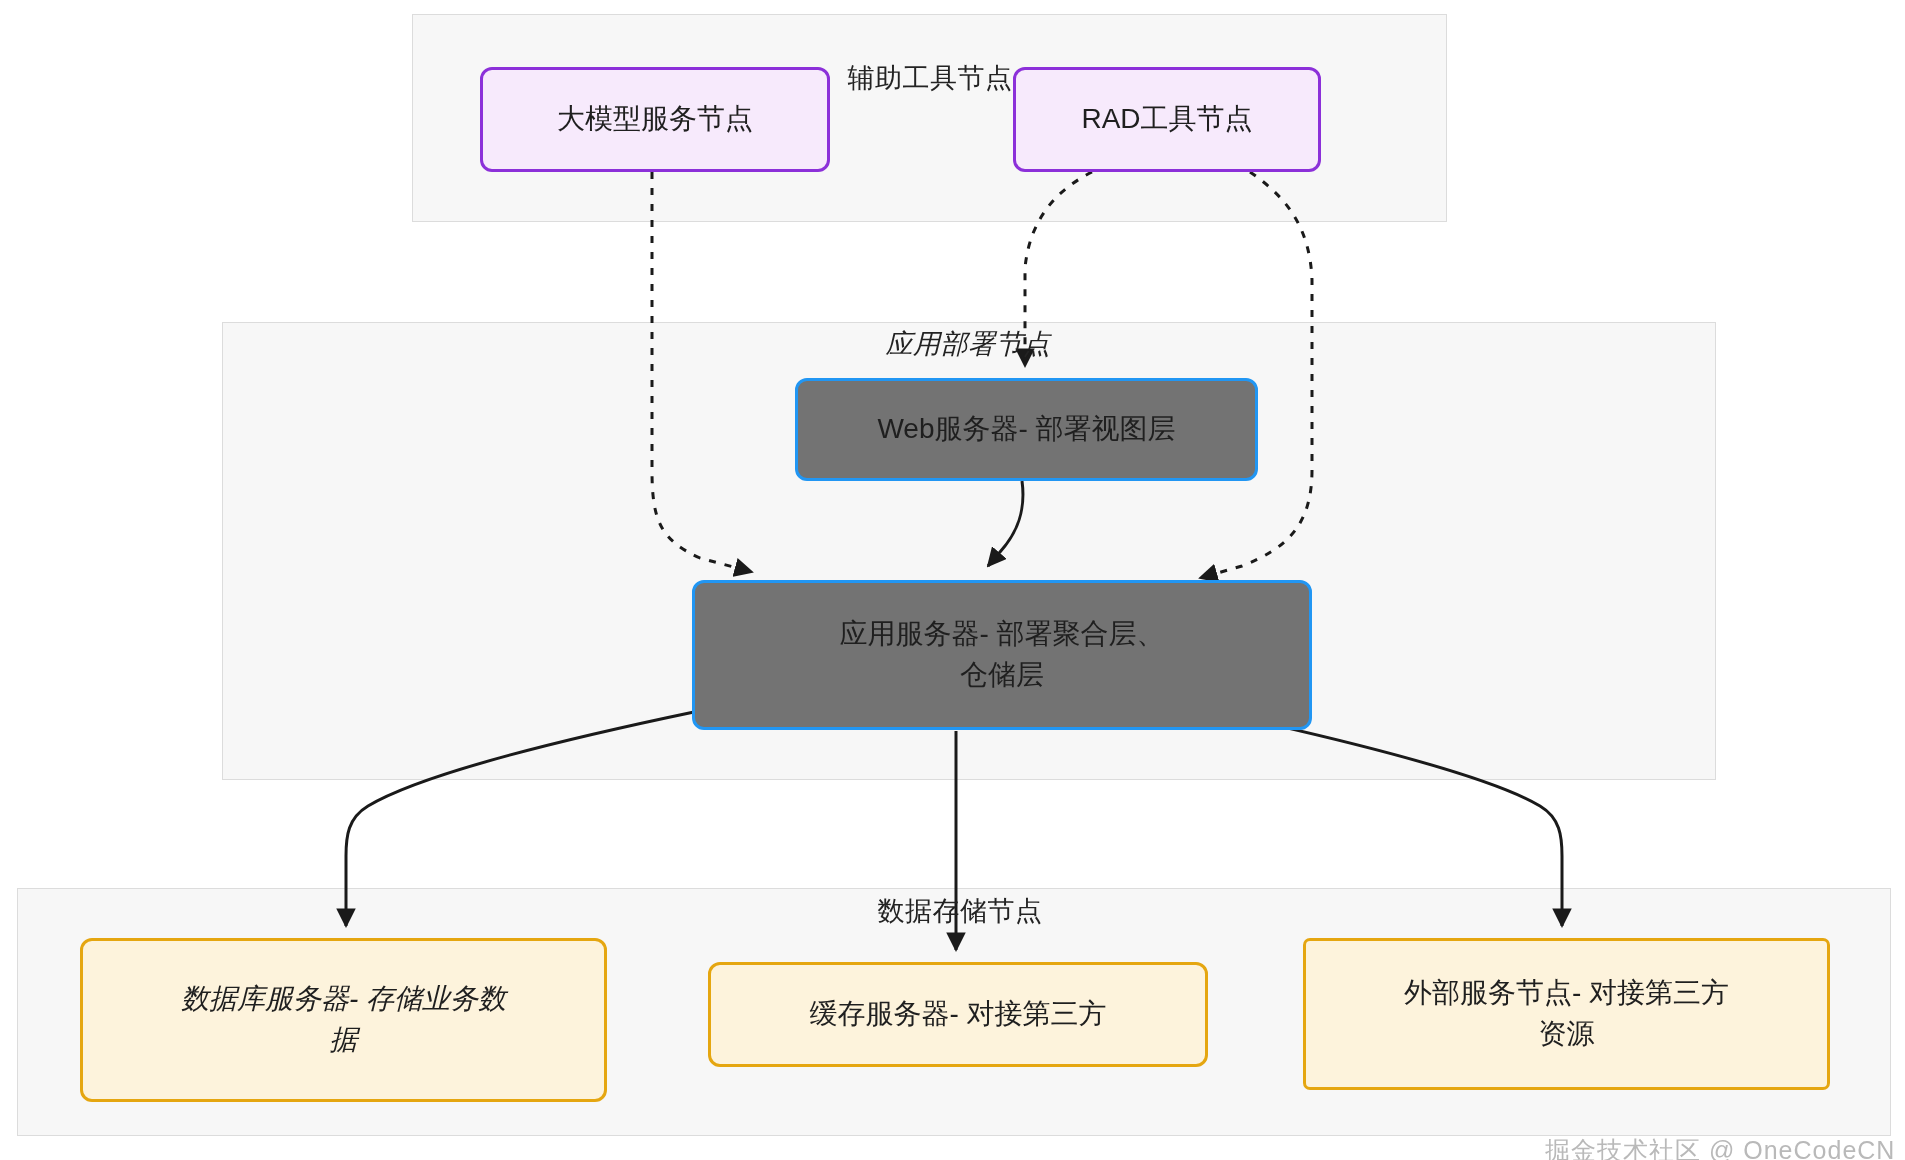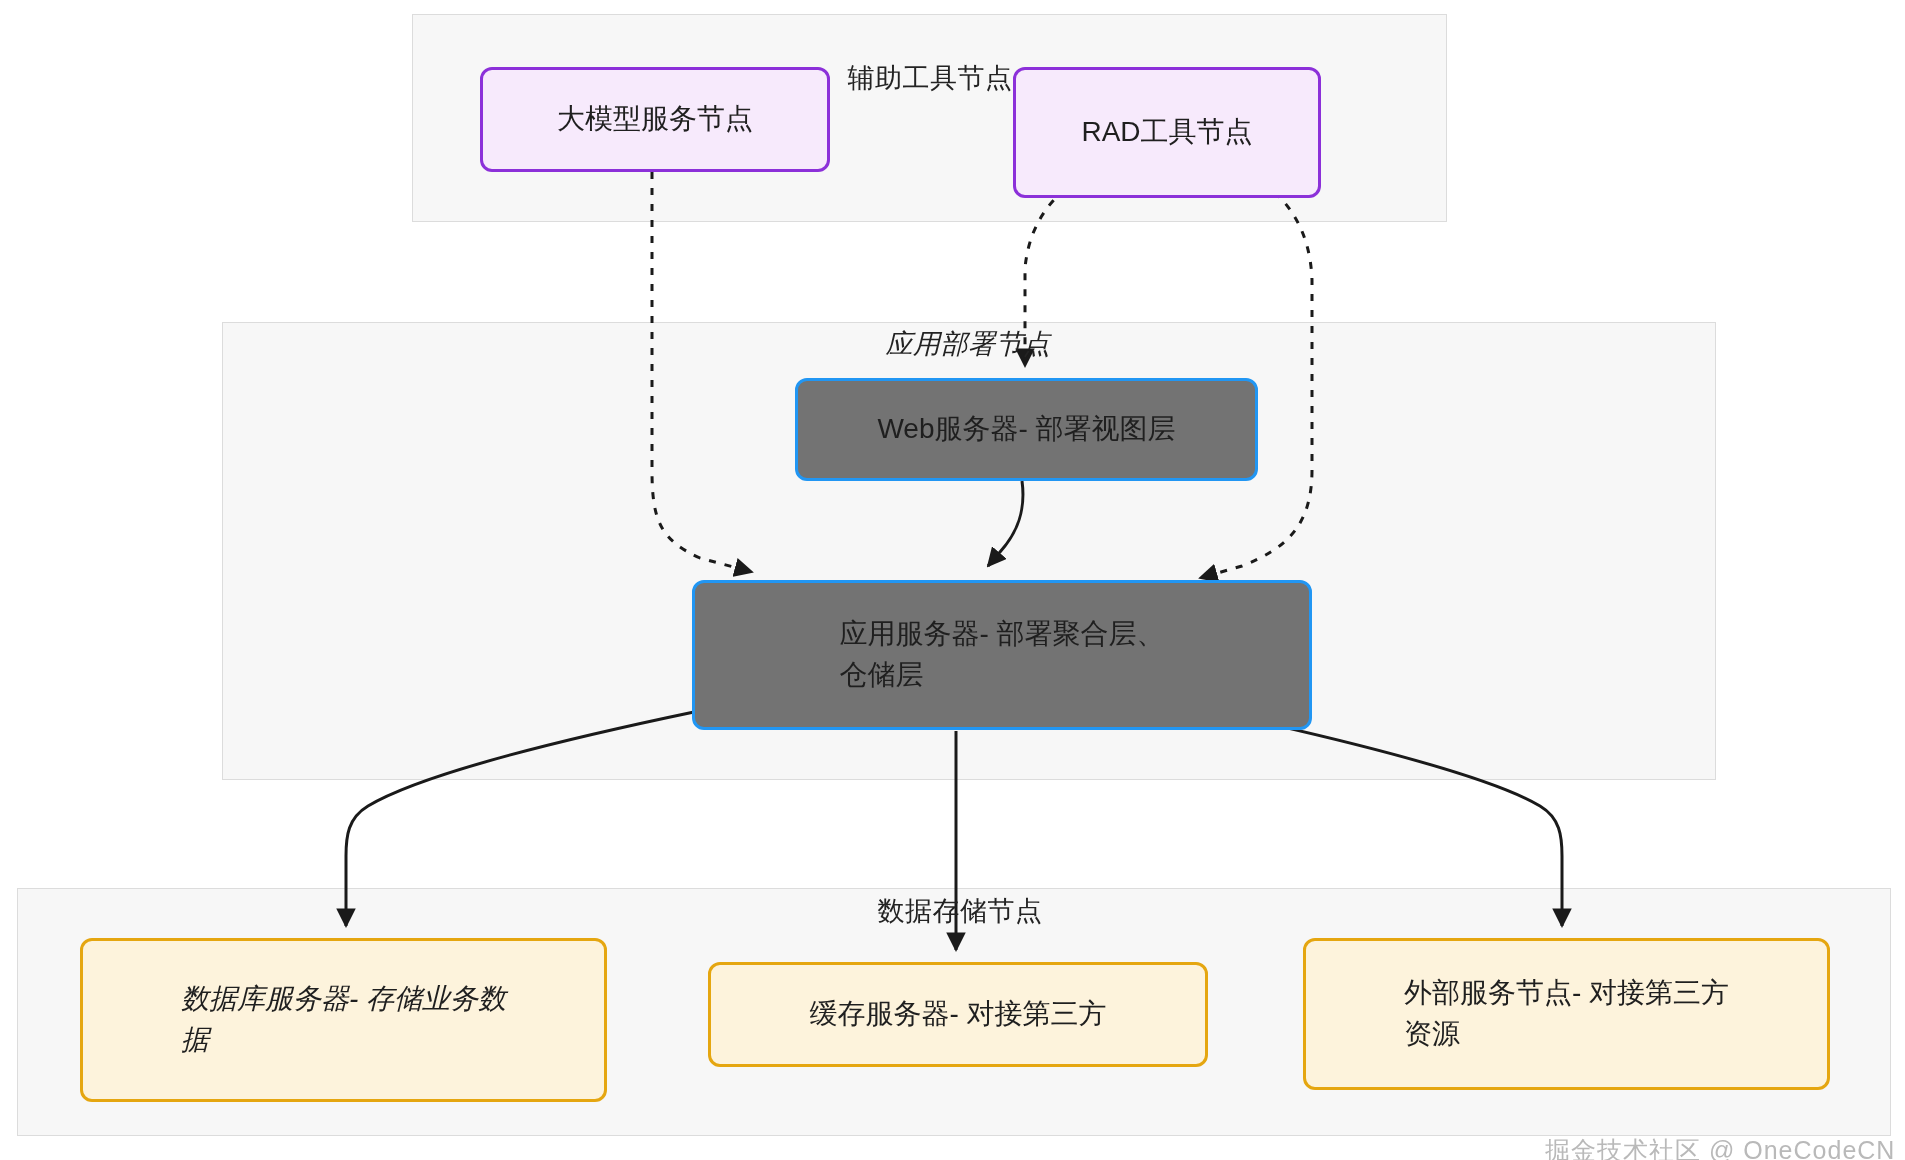--- a/index.html
+++ b/index.html
@@ -45,37 +45,38 @@
   
   .node {
     position: absolute;
     box-sizing: border-box;
     border-radius: 12px;
     border-width: 3px;
     border-style: solid;
     display: flex;
     align-items: center;
     justify-content: center;
+    text-align: center;
     font-size: 28px;
     line-height: 1.45;
     color: #1f1f1f;
     padding: 4px 16px;
     white-space: pre-line;
   }
   .node.purple { background: #f7eafc; border-color: #8c30d9; }
   .node.blue   { background: #737373; border-color: #2196f3; }
   .node.orange { background: #fdf3dc; border-color: #e5a610; }
 
   #node-llm { left: 480px;  top: 67px;  width: 350px; height: 105px; }
-  #node-rad { left: 1013px; top: 67px;  width: 308px; height: 131px; }
+  #node-rad { left: 1013px; top: 67px;  width: 308px; height: 105px; }
   #node-web { left: 795px;  top: 378px; width: 463px; height: 103px; }
   #node-appsrv { left: 692px; top: 580px; width: 620px; height: 150px; }
   #node-db    { left: 80px;   top: 938px; width: 527px; height: 164px; font-style: italic; }
   #node-cache { left: 708px;  top: 962px; width: 500px; height: 105px; }
-  #node-ext   { left: 1303px; top: 938px; width: 527px; height: 152px; }
+  #node-ext   { left: 1303px; top: 938px; width: 527px; height: 152px; border-radius: 7px; }
 
   
   #edges {
     position: absolute;
     left: 0; top: 0;
     width: 1905px;
     height: 1160px;
     pointer-events: none;
   }
   .edge-solid {

